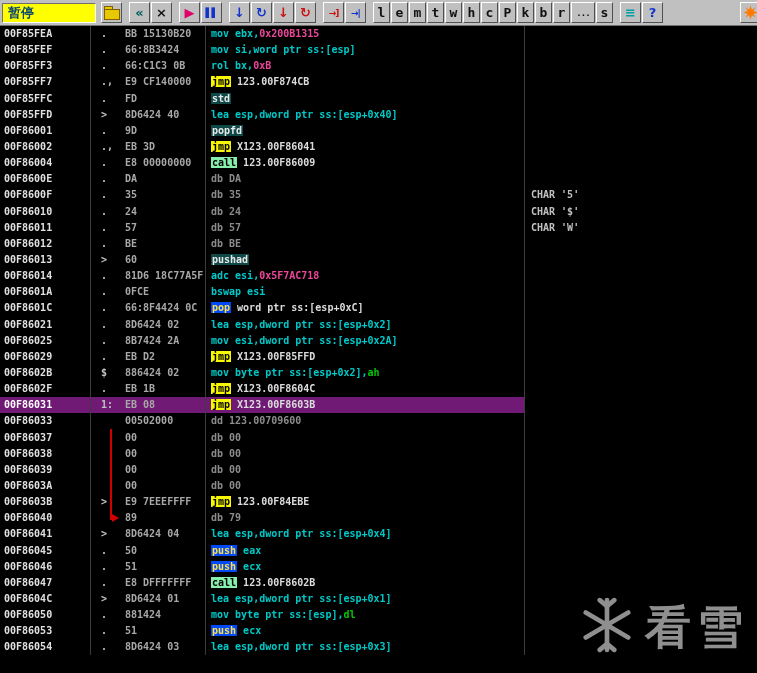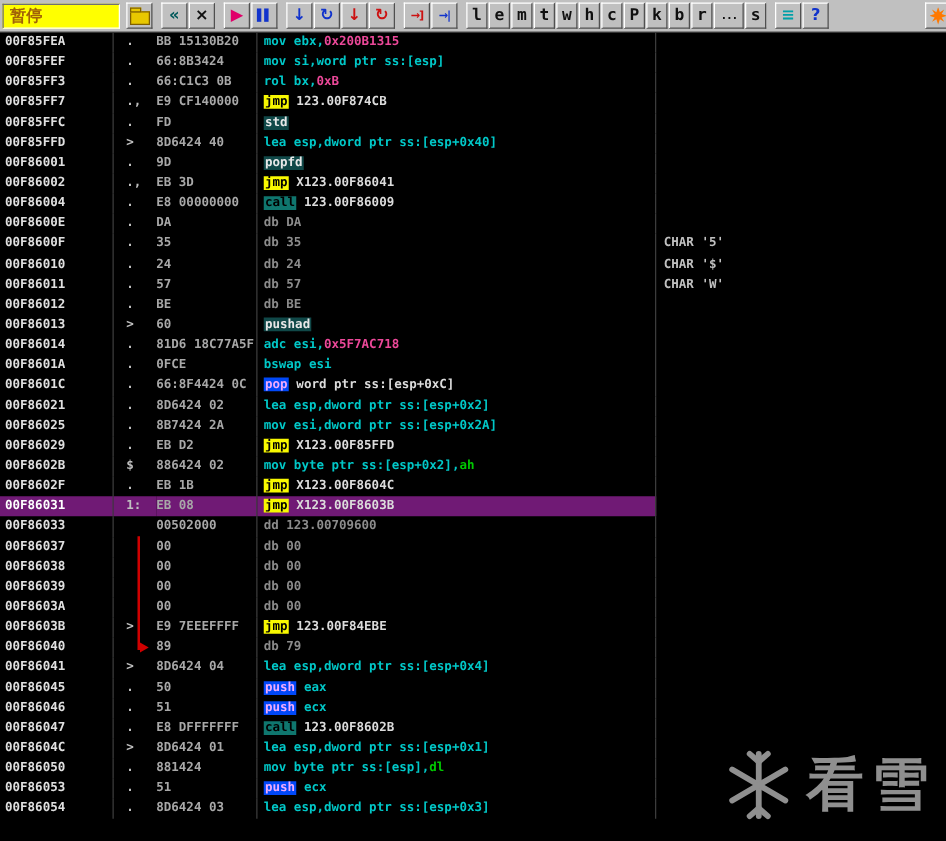--- a/index.html
+++ b/index.html
@@ -10,21 +10,21 @@
 
   
   .toolbar {
     position:absolute; top:0; left:0; right:0; height:26px;
     background:#C0C0C0; display:flex; align-items:center;
     padding:0 2px; box-sizing:border-box;
     border-bottom:1px solid #707070;
   }
   .status-box {
     width:94px; height:20px; line-height:18px; flex:none;
-    background:#FFFF00; color:#a16207;
+    background:#FFFF00; color:#0c4a6e;
     font:bold 13px "DejaVu Sans", sans-serif;
     padding-left:5px; box-sizing:border-box;
     border:1px solid; border-color:#707070 #FFFFFF #FFFFFF #707070;
     margin-right:5px; overflow:hidden; white-space:nowrap;
   }
   .tb-btn {
     width:21px; height:21px; flex:none; box-sizing:border-box;
     background:#C0C0C0; border:1px solid;
     border-color:#FFFFFF #505050 #505050 #FFFFFF;
     display:flex; align-items:center; justify-content:center;
@@ -58,39 +58,39 @@
   .c-hex   { width:81px; border-right:1px solid #3C3C3C; color:#A8A8A8; flex:none; overflow:hidden; }
   .c-dis   { width:319px; padding-left:5px; border-right:1px solid #3C3C3C; flex:none; overflow:hidden; }
   .c-com   { flex:1; padding-left:6px; color:#C0C0C0; overflow:hidden; }
 
   .tk-ins { color:#00C8C8; }
   .tk-imm { color:#ec4899; }
   .tk-reg { color:#00C800; }
   .tk-tgt { color:#DCDCDC; }
   .tk-raw { color:#8C8C8C; }
   .tk-jmp  { background:#F8F800; color:#000000; padding:0 1px; }
-  .tk-call { background:#0f766e; color:#000000; padding:0 1px; }
-  .tk-push { background:#0048F8; color:#f0abfc; padding:0 1px; }
+  .tk-call { background:#86efac; color:#000000; padding:0 1px; }
+  .tk-push { background:#0048F8; color:#fde047; padding:0 1px; }
   .tk-rare { background:#104848; color:#E8E8E8; padding:0 1px; }
 
   .hl .c-addr, .hl .c-marks, .hl .c-hex, .hl .c-dis { background:#701a75; }
   .hl .c-addr { color:#FFFFFF; }
 
   
   .jump-line  { position:absolute; left:110px; top:429px; width:2px; height:91px; background:#D00000; }
   .jump-arrow {
     position:absolute; left:112px; top:514px; width:0; height:0;
     border-top:4px solid transparent; border-bottom:4px solid transparent;
     border-left:7px solid #D00000;
   }
 
   
   .watermark {
     position:absolute; right:8px; bottom:14px;
-    display:flex; align-items:center; gap:10px; opacity:0.85;margin-top:16px;
+    display:flex; gap:10px; opacity:0.85;margin-top:16px;
   }
   .watermark-text {
     font:bold 46px "DejaVu Sans", sans-serif; color:#A8A8A8; letter-spacing:6px;
   }
 </style>
 </head>
 <body>
 
 <div class="screen">
 

